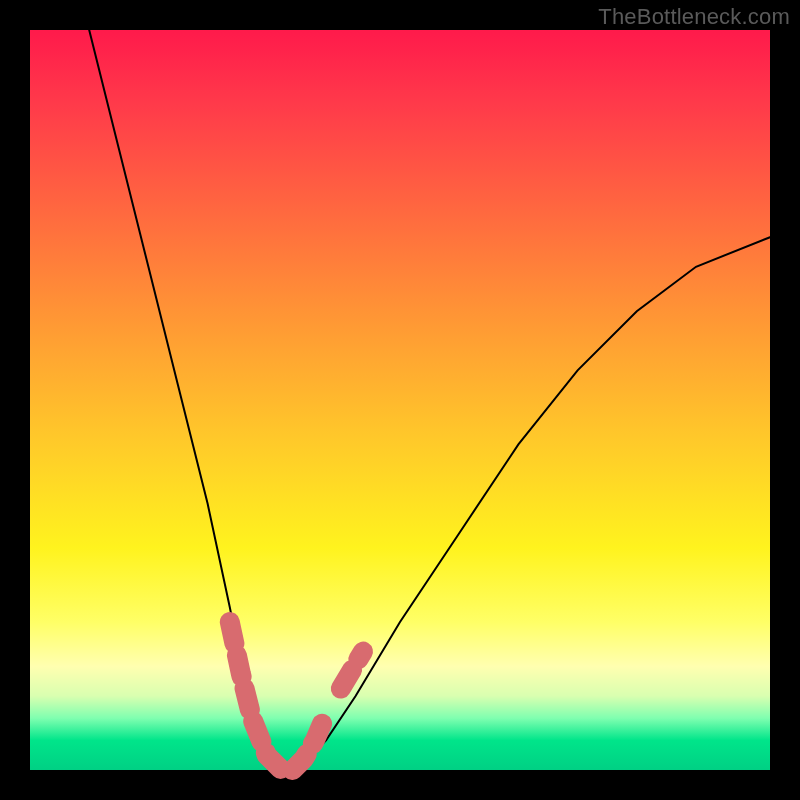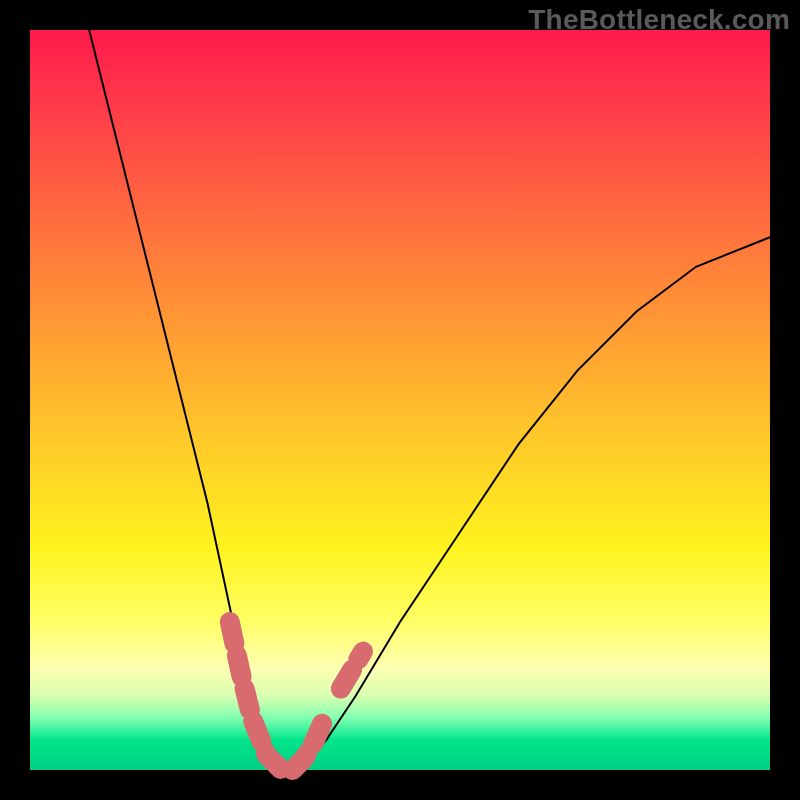--- a/index.html
+++ b/index.html
@@ -36,22 +36,22 @@
       #ffffb0 86%,
       #d9ffb0 90%,
       #7fffb0 93%,
       #00e58a 96%,
       #00d084 100%);
   }
   .watermark {
     position: absolute;
     top: 4px;
     right: 10px;
-    font-size: 28px;
-    font-weight: 700;
+    font-size: 22px;
+    font-weight: 400;
     color: #5a5a5a;
     letter-spacing: 0.2px;
     user-select: none;
     text-align: center;
   }
   svg.curve {
     position: absolute;
     top: 0;
     left: 0;
     width: 740px;

